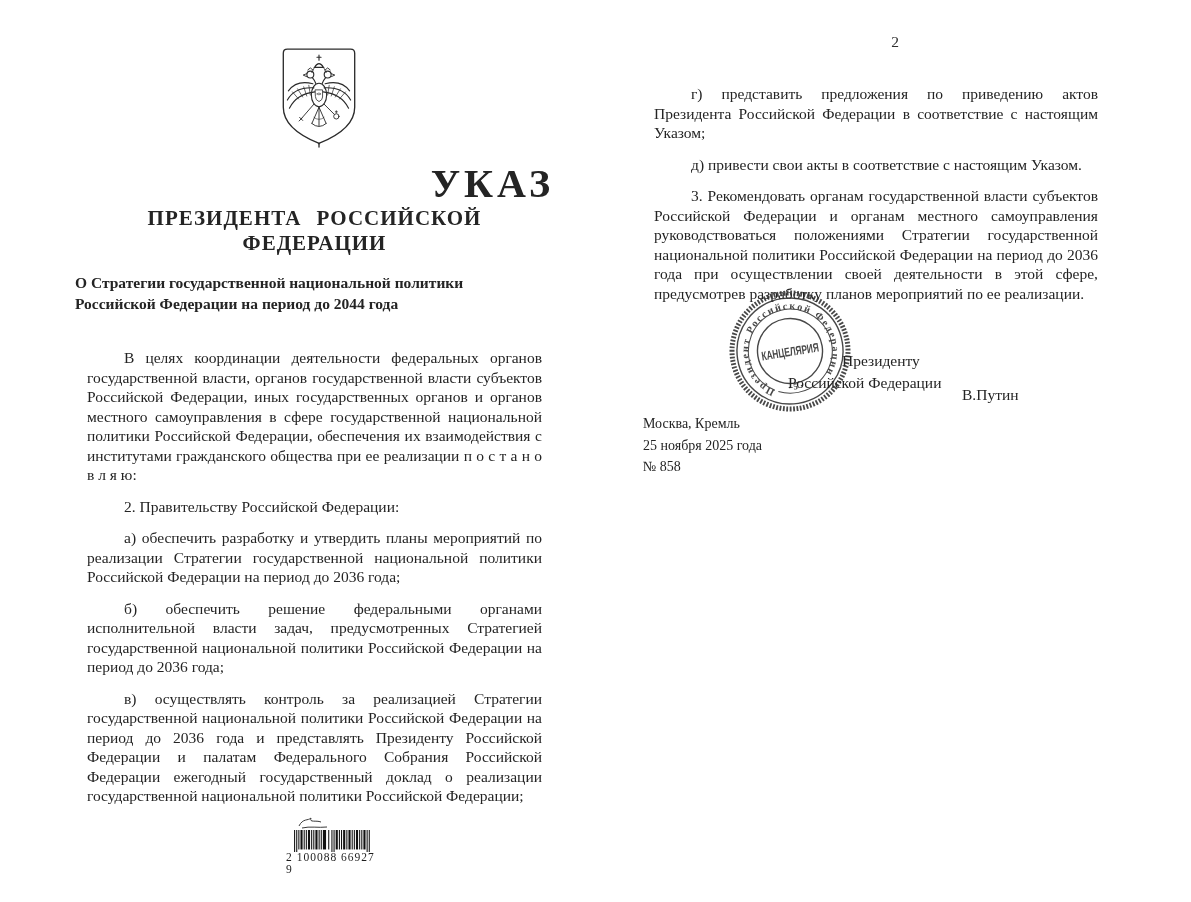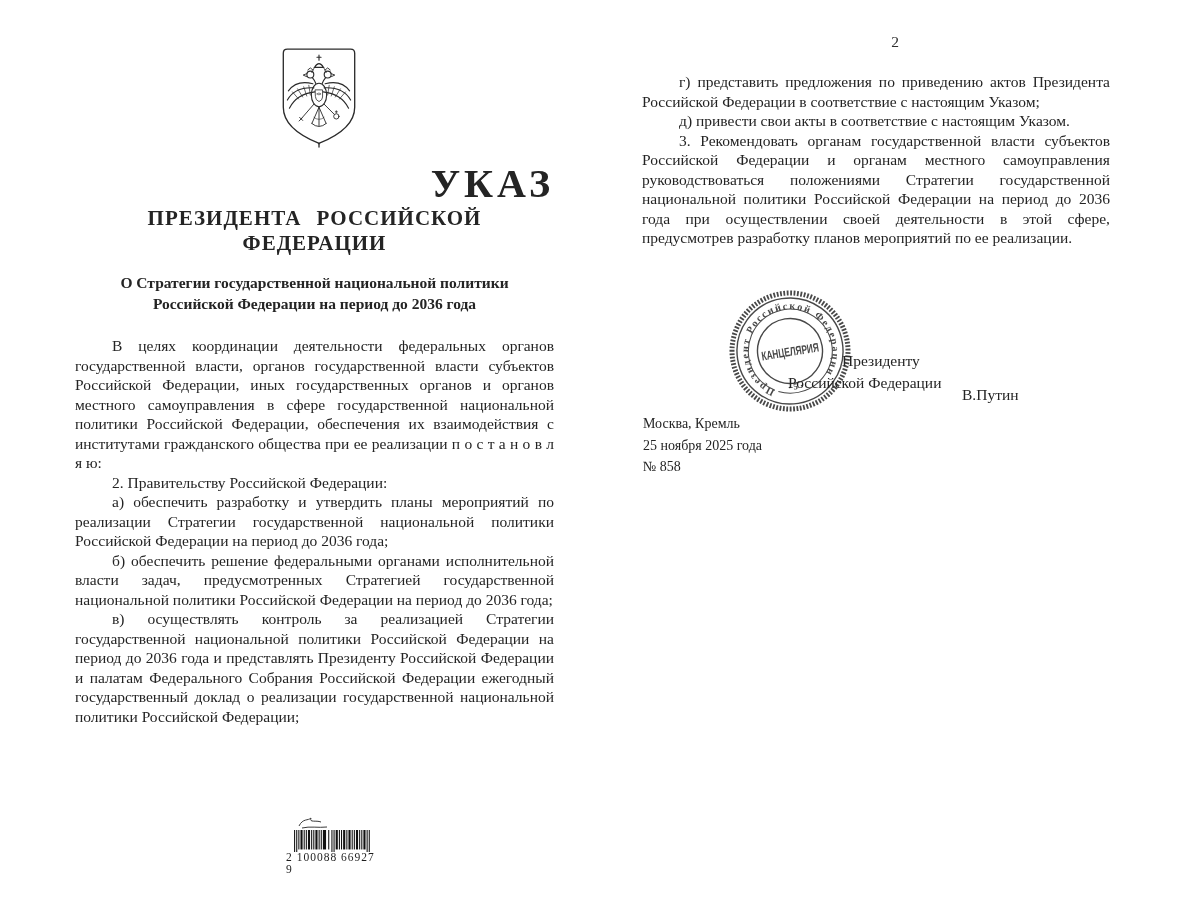--- a/index.html
+++ b/index.html
@@ -12,25 +12,25 @@
   .crest { position:absolute; left:278px; top:46px; width:82px; height:102px; }
   .ukaz-title {
     position:absolute; left:75px; top:160px; width:479px; text-align:right;
     font-size:40px; font-weight:bold; letter-spacing:4px;
   }
   .ukaz-subtitle {
     position:absolute; left:75px; top:206px; width:479px; text-align:center;
     font-size:21px; font-weight:bold; letter-spacing:1px; word-spacing:9px;
   }
   .doc-title {
-    position:absolute; left:75px; top:272px; width:479px; text-align:center;
+    position:absolute; left:75px; top:272px; width:479px; 
     font-size:15.5px; font-weight:bold; line-height:21px;
   }
   .body-block { position:absolute; font-size:15.5px; line-height:19.5px; text-align:justify; }
-  .body-block p { text-indent:37px; margin:0; }
+  .body-block p { text-indent:37px; margin:12px; }
   .left-body  { left:75px;  top:336px; width:479px; }
   .right-body { left:642px; top:72px;  width:468px; }
   .page-number {
     position:absolute; left:660px; top:33px; width:470px; text-align:center;
     font-size:15.5px; color:#2e2e2e;
   }
   
   .hand-mark { position:absolute; left:296px; top:816px; width:34px; height:14px; }
   .barcode   { position:absolute; left:293px; top:830px; width:80px; height:22px; }
   .barcode-digits {
@@ -84,21 +84,21 @@
     <path d="M40,60 L33,76 M40,60 L40,78 M40,60 L47,76" stroke-width="0.9"></path>
     <path d="M33,76 Q40,82 47,76" stroke-width="0.9"></path>
     <path d="M35,70 Q40,74 45,70" stroke-width="0.6"></path>
   </svg>
 
   <div class="ukaz-title">УКАЗ</div>
   <div class="ukaz-subtitle">ПРЕЗИДЕНТА РОССИЙСКОЙ ФЕДЕРАЦИИ</div>
 
   <div class="doc-title">
     <div>О Стратегии государственной национальной политики</div>
-    <div>Российской Федерации на период до 2036 года</div>
+    <div>Российской Федерации на период до 2044 года</div>
   </div>
 
   <div class="body-block left-body">
     <p>В целях координации деятельности федеральных органов государственной власти, органов государственной власти субъектов Российской Федерации, иных государственных органов и органов местного самоуправления в сфере государственной национальной политики Российской Федерации, обеспечения их взаимодействия с институтами гражданского общества при ее реализации п о с т а н о в л я ю:</p>
     <p>2. Правительству Российской Федерации:</p>
     <p>а) обеспечить разработку и утвердить планы мероприятий по реализации Стратегии государственной национальной политики Российской Федерации на период до 2036 года;</p>
     <p>б) обеспечить решение федеральными органами исполнительной власти задач, предусмотренных Стратегией государственной национальной политики Российской Федерации на период до 2036 года;</p>
     <p>в) осуществлять контроль за реализацией Стратегии государственной национальной политики Российской Федерации на период до 2036 года и представлять Президенту Российской Федерации и палатам Федерального Собрания Российской Федерации ежегодный государственный доклад о реализации государственной национальной политики Российской Федерации;</p>
   </div>
 

